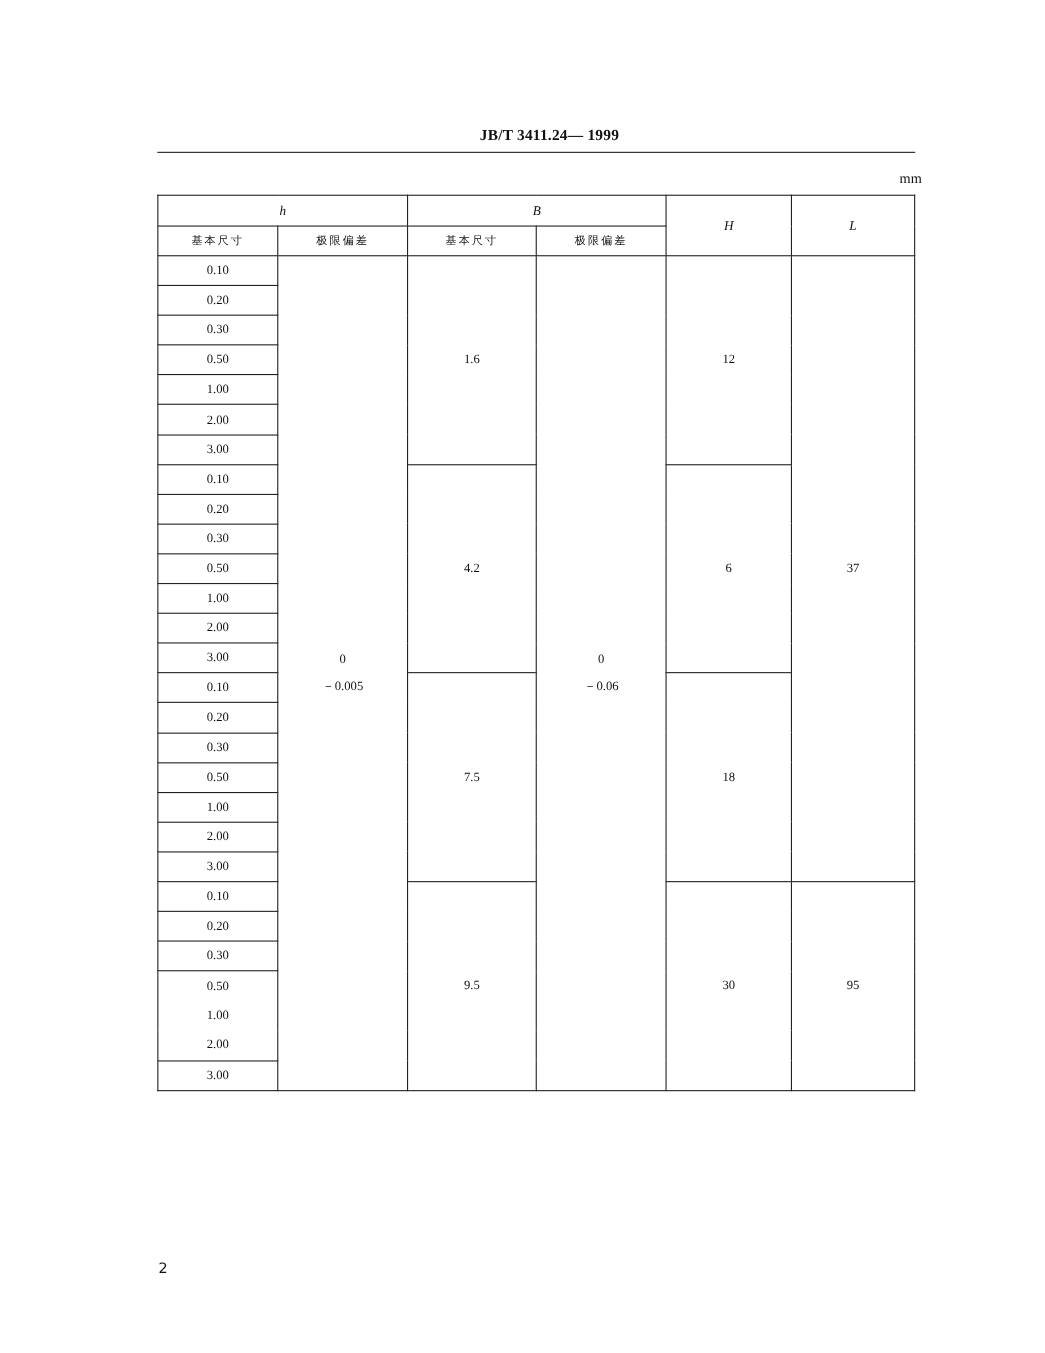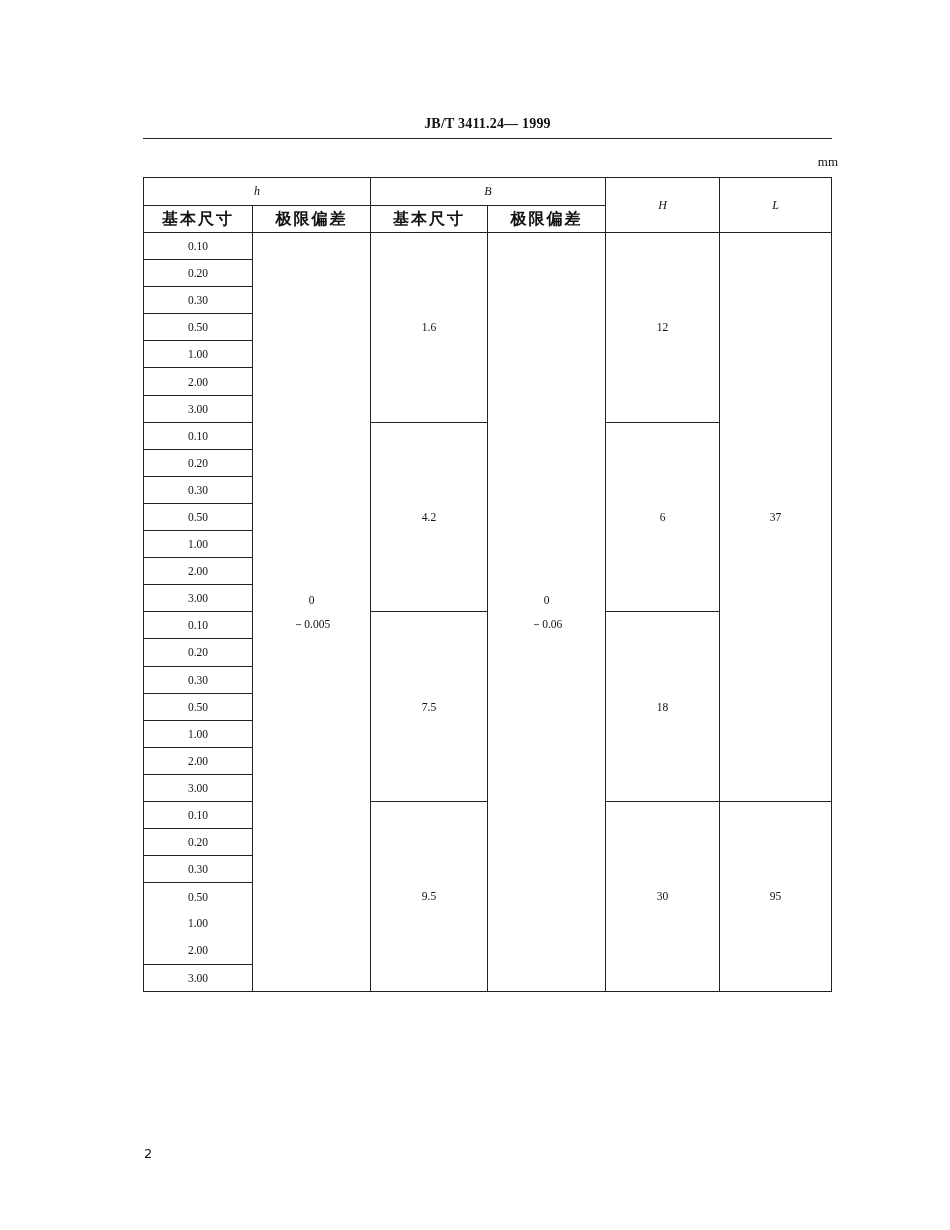--- a/index.html
+++ b/index.html
@@ -1,23 +1,23 @@
 <!DOCTYPE html>
 <html><head>
 <meta charset="utf-8">
 <style>
   html, body { margin: 0; padding: 0; background: #ffffff; }
   body { width: 950px; height: 1230px; position: relative; font-family: "Liberation Serif", "DejaVu Serif", serif; color: #111; }
-  .doc-header { position: absolute; left: 143px; top: 116px; width: 689px; text-align: center; font-weight: bold; font-size: 14px; letter-spacing: 0.2px; }
+  .doc-header { position: absolute; left: 155px; top: 116px; width: 689px; text-align: center; font-weight: bold; font-size: 14px; letter-spacing: 0.2px; }
   .doc-rule { position: absolute; left: 143px; top: 138px; width: 689px; height: 0; border-top: 1.5px solid #222; }
   .unit { position: absolute; left: 788px; top: 154px; width: 50px; text-align: right; font-size: 13px; }
   table.spec { position: absolute; left: 143px; top: 177px; width: 688px; border-collapse: collapse; table-layout: fixed; font-size: 11.5px; }
   table.spec td, table.spec th { border: 1.5px solid #222; text-align: center; vertical-align: middle; padding: 0; font-weight: normal; }
   table.spec th.sym { font-style: italic; font-size: 12px; }
-  table.spec th.cn { font-size: 16px; letter-spacing: 2px; font-weight: bold; }
+  table.spec th.cn { font-size: 10px; letter-spacing: 2px; }
   tr.hr1 { height: 28px; }
   tr.hr2 { height: 27px; }
   tr.body-row { height: 27.1px; }
   td.noborder-tb { border-top: none !important; border-bottom: none !important; }
   .dev { line-height: 24px; }
   .page-num { position: absolute; left: 144px; top: 1146px; font-size: 13px; font-family: "DejaVu Sans", sans-serif; }
 </style>
 </head>
 <body>
 

